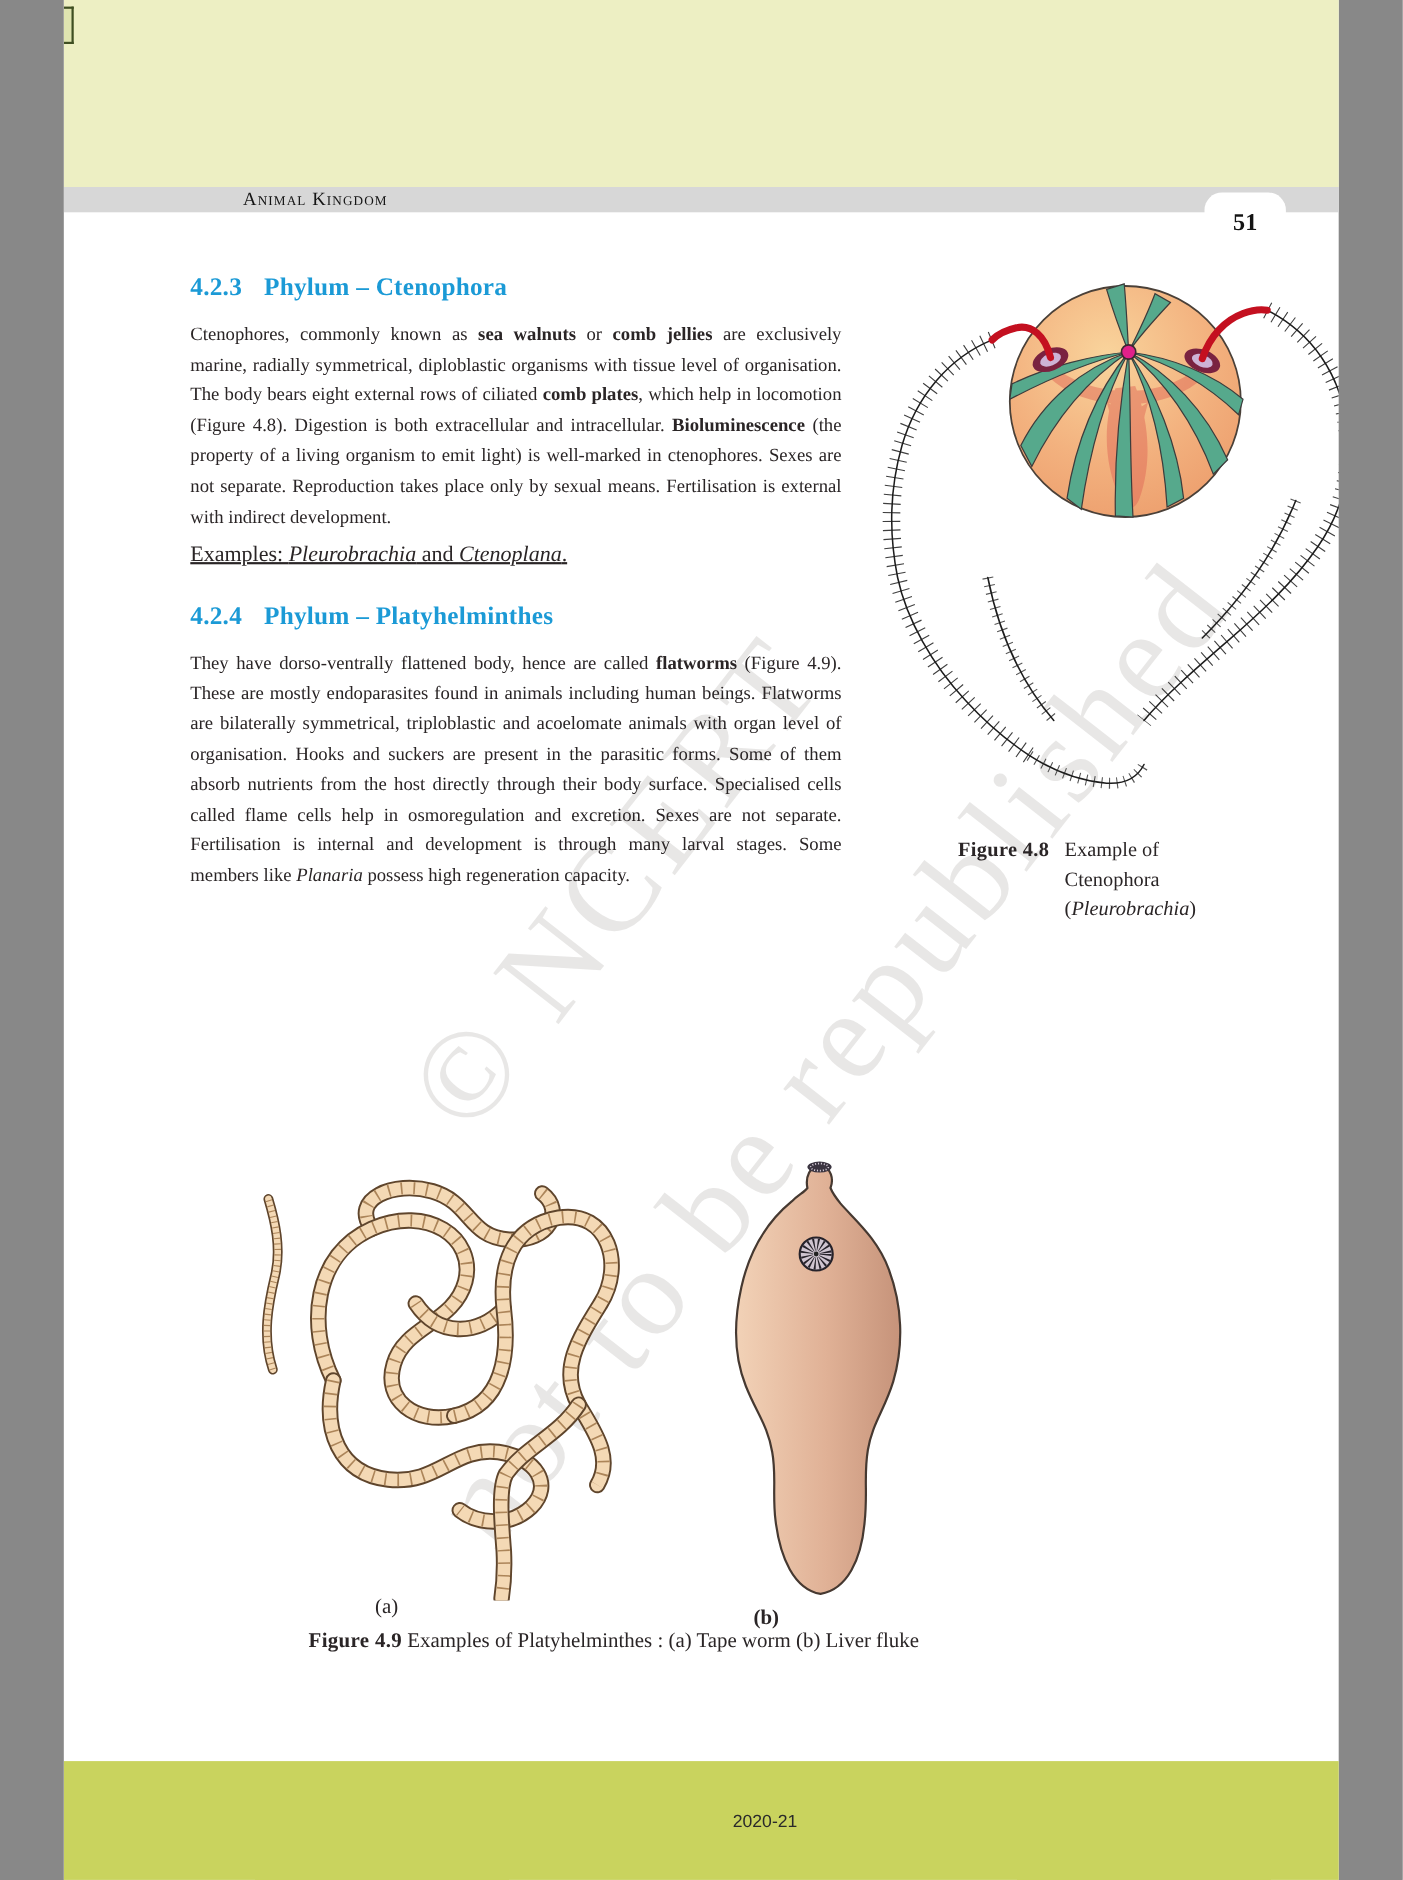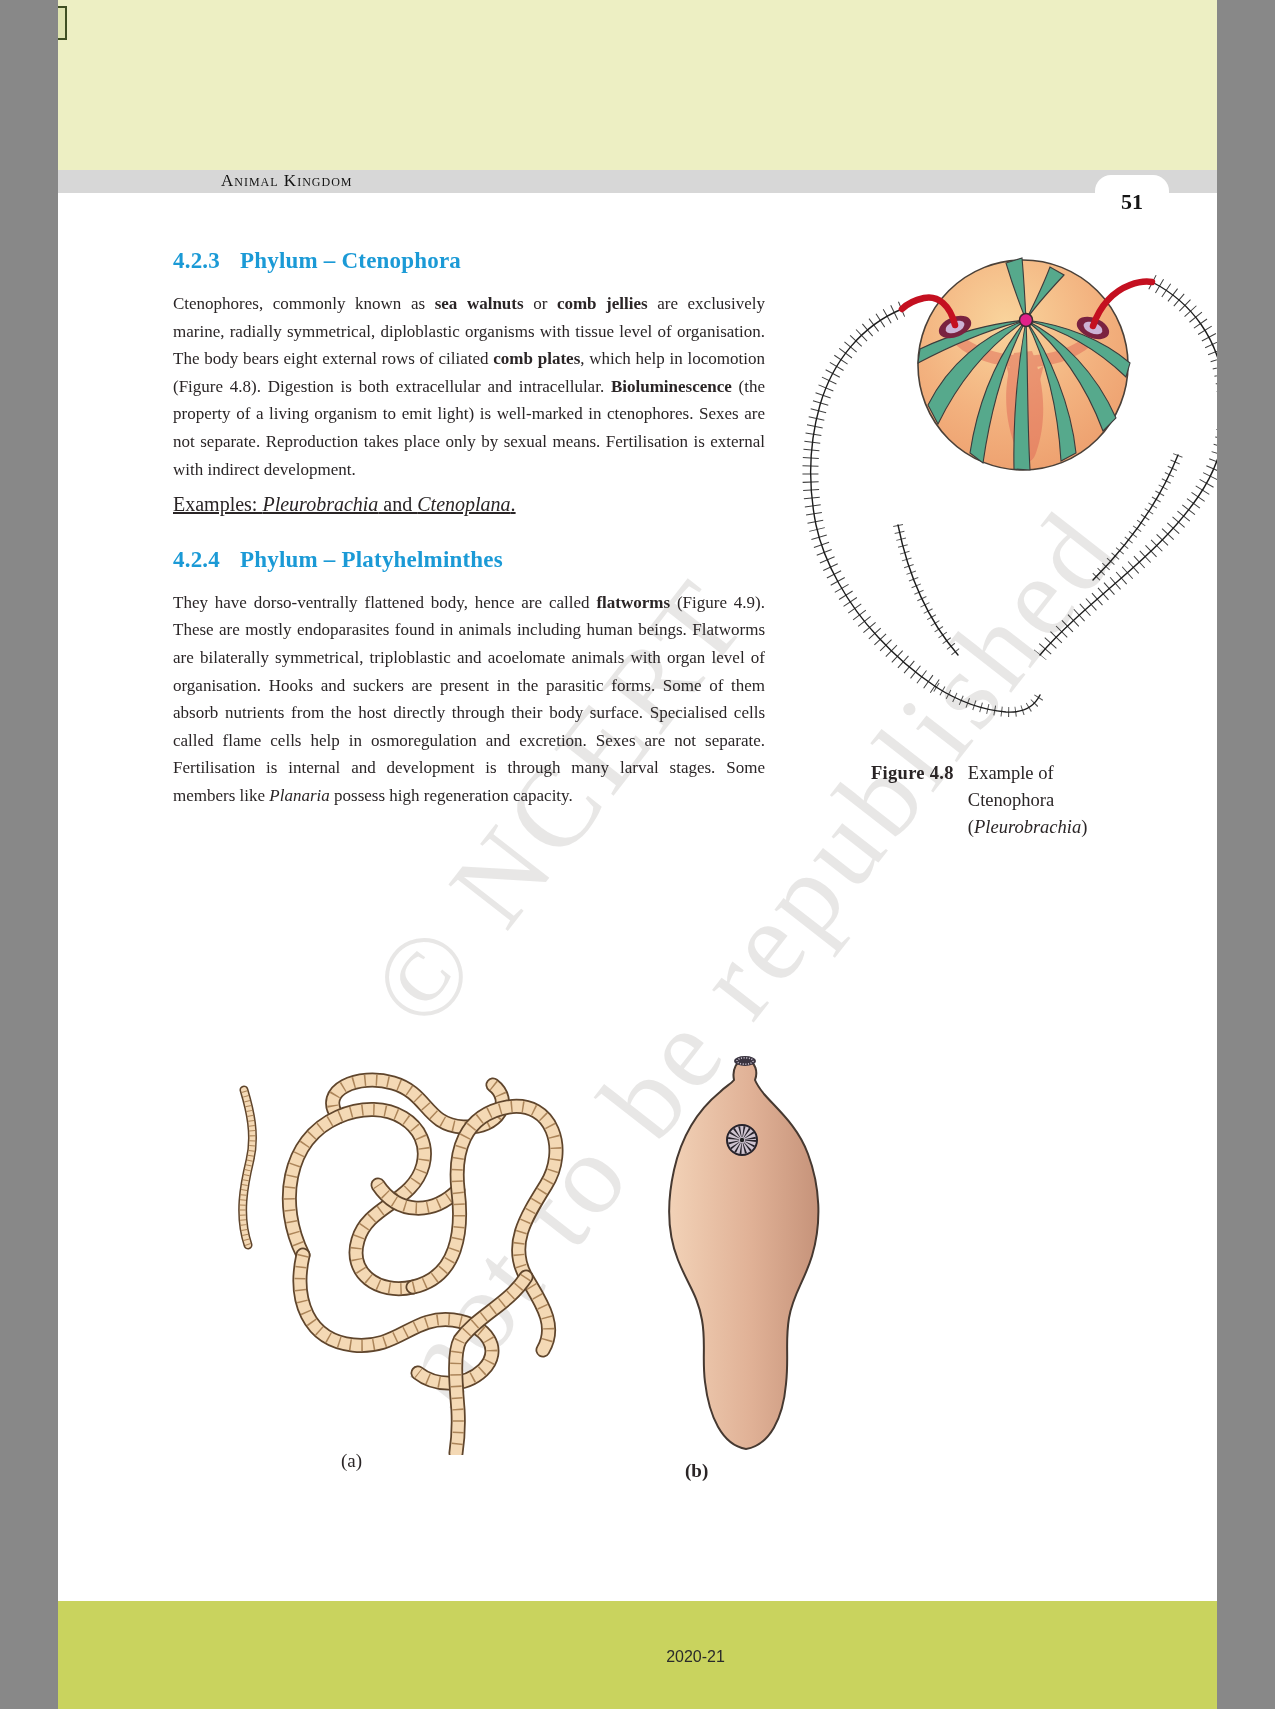--- a/index.html
+++ b/index.html
@@ -219,14 +219,19 @@
 
     <g>
       <circle cx="94" cy="90" r="15" fill="#cfc4d0" stroke="#26222a" stroke-width="2"></circle>
       <circle cx="94" cy="90" r="8.5" fill="none" stroke="#26222a" stroke-width="11" stroke-dasharray="1.2 2.2"></circle>
       <circle cx="94" cy="90" r="2.2" fill="#222"></circle>
     </g>
   </svg>
 
   <div class="sub-label a">(a)</div>
   <div class="sub-label b">(b)</div>
+  <div class="fig49-caption">
+    <span class="cap-label">Figure 4.9</span>
+    <span> </span>
+    <span>Examples of Platyhelminthes : (a) Tape worm (b) Liver fluke</span>
+  </div>
 
 </div>
 
 </body></html>

